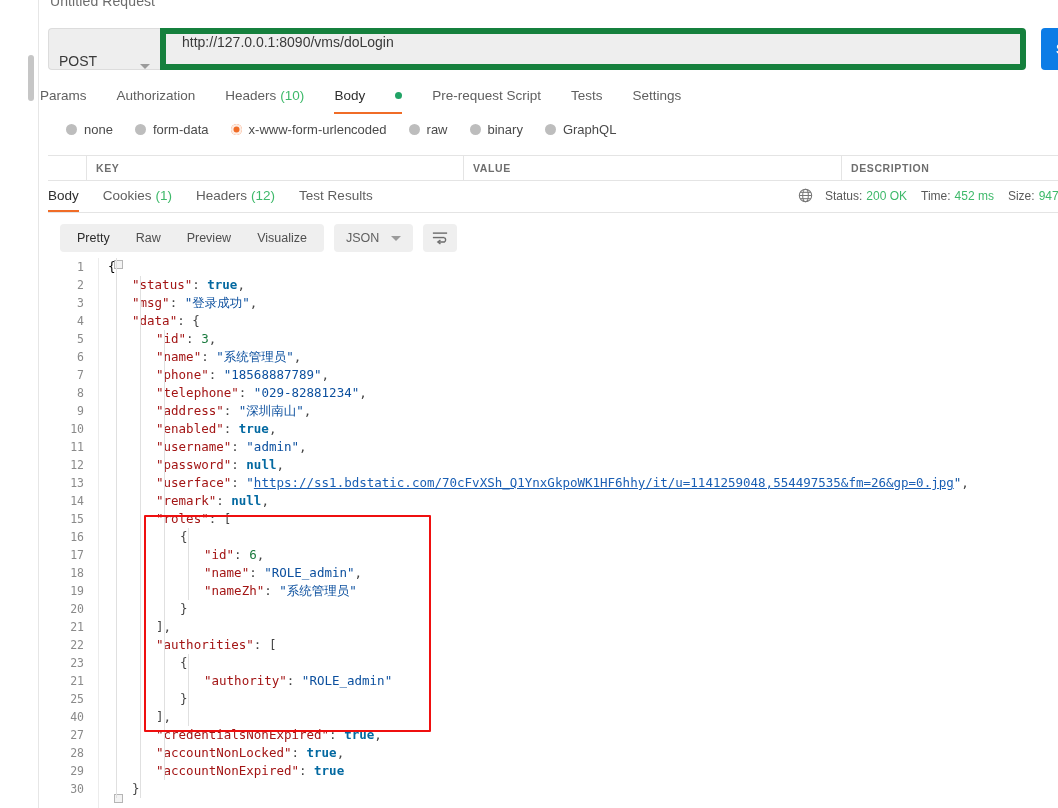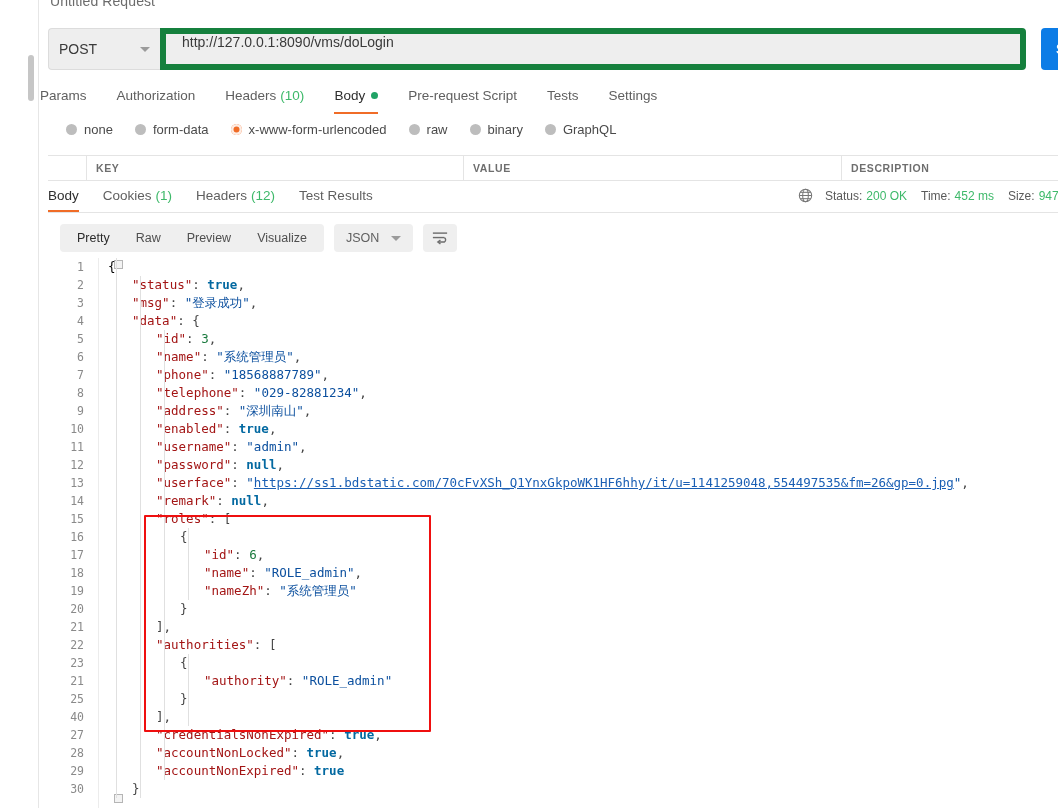--- a/index.html
+++ b/index.html
@@ -28,21 +28,21 @@
     position: absolute; left: 12px; top: -7px;
     font-size: 14px; color: #6b6b6b; letter-spacing: .1px;
   }
 
   
   .url-row { position: absolute; left: 10px; top: 28px; width: 1030px; height: 42px; }
   .method-box {
     position: absolute; left: 0; top: 0; width: 112px; height: 42px;
     background: #eeeeee; border: 1px solid #dcdcdc; border-right: none;
     border-radius: 4px 0 0 4px; box-sizing: border-box;
-    display: flex; align-items: center; padding: 0 10px;
+    display: flex; align-items: flex-end; padding: 0 10px;
   }
   .method-label { font-size: 14px; color: #3a3a3a; flex: 1; }
   .caret { width: 0; height: 0; border-left: 5px solid transparent;
            border-right: 5px solid transparent; border-top: 5px solid #9b9b9b; }
   .url-box {
     position: absolute; left: 112px; top: 0; width: 866px; height: 42px;
     background: #eeeeee; border: 6px solid #15803d;
     border-radius: 0 4px 4px 0; box-sizing: border-box;
     display: flex; align-items: flex-start; padding: 0 16px;
   }
@@ -56,21 +56,21 @@
     cursor: pointer;
   }
 
   
   .req-tabs { position: absolute; left: 2px; top: 84px; height: 30px; display: flex; }
   .rtab {
     font-size: 13.5px; color: #5f5f5f; margin-right: 30px;
     position: relative; padding-bottom: 8px; cursor: pointer;
     display: flex; align-items: center; white-space: nowrap;
   }
-  .rtab.active { color: #2e2e2e; }
+  .rtab.active { color: #2e2e2e; gap: 24px; }
   .rtab.active::after {
     content: ""; position: absolute; left: 0; right: 0; bottom: 0;
     height: 2.5px; background: #f06c27;
   }
   .cnt { color: #3eb96a; margin-left: 4px; }
   .green-dot {
     width: 7px; height: 7px; border-radius: 50%; background: #21a366;
     margin-left: 6px; display: inline-block;
   }
 

